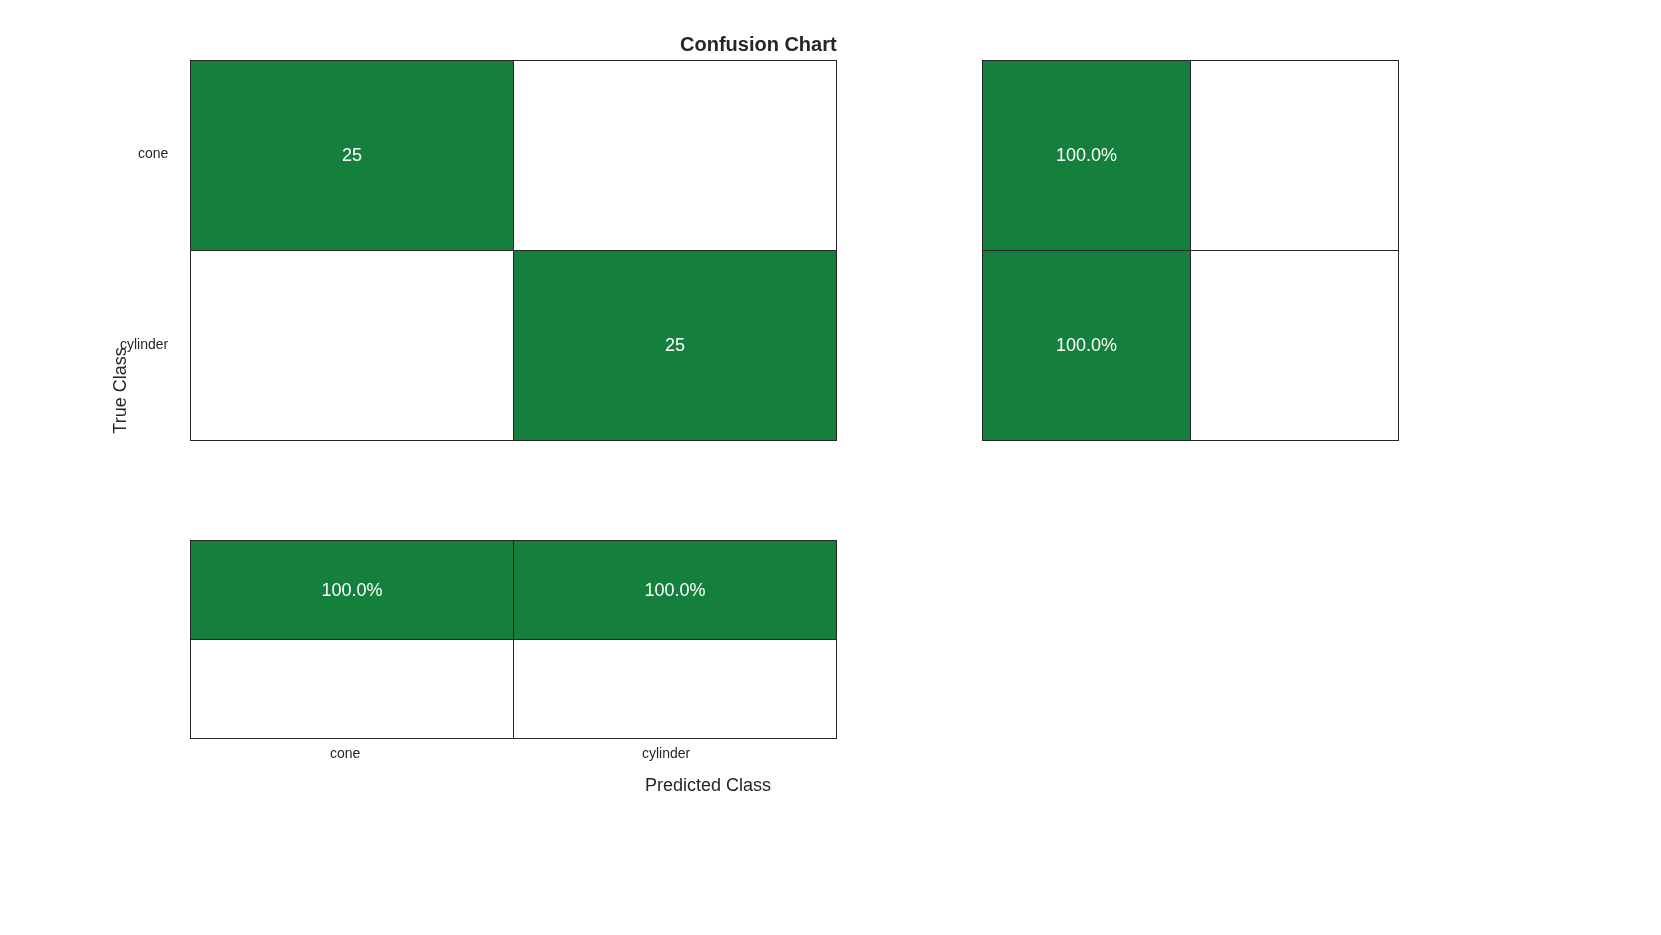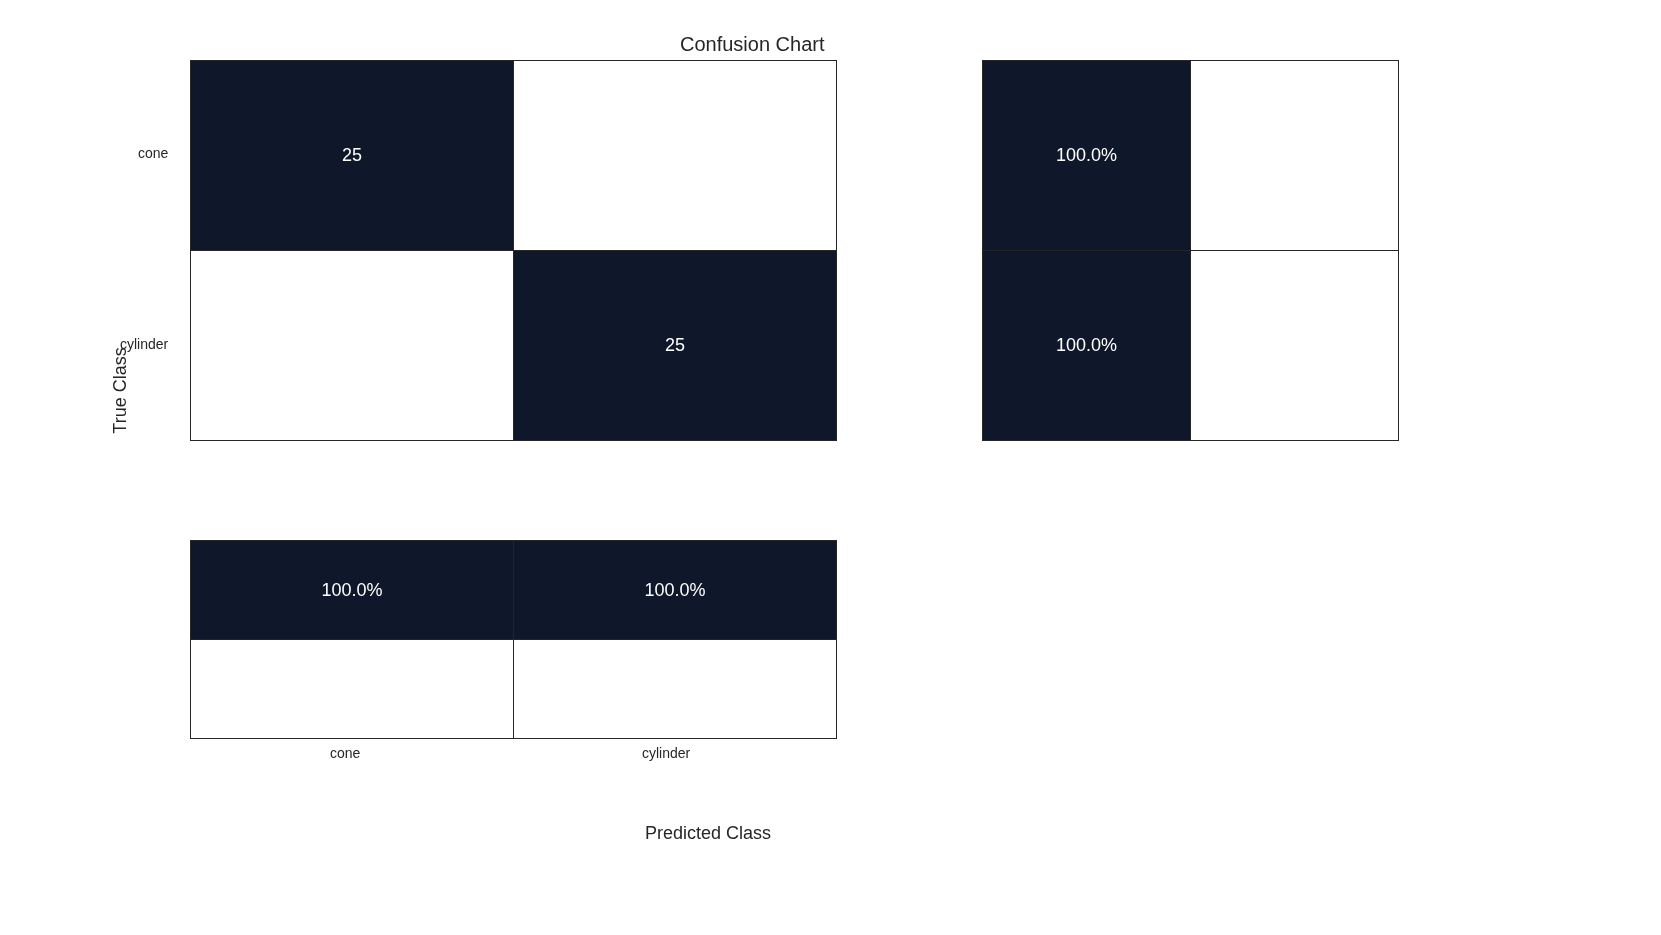--- a/index.html
+++ b/index.html
@@ -6,21 +6,21 @@
       margin: 0;
       padding: 0;
       width: 1661px;
       height: 935px;
       font-family: Arial, Helvetica, sans-serif;
       background: white;
       position: relative;
     }
     .title {
       position: absolute;
-      font-weight: normal;
+      font-weight: bold;
       font-size: 20px;
       color: #262626;
     }
     .axis-label {
       position: absolute;
       font-size: 18px;
       color: #262626;
     }
     .y-axis-label {
       transform: rotate(-90deg);
@@ -34,21 +34,21 @@
     .cell {
       position: absolute;
       display: flex;
       align-items: center;
       justify-content: center;
       font-size: 18px;
       border: 1px solid #262626;
       box-sizing: border-box;
     }
     .cell-blue {
-      background: #0f172a;
+      background: #15803d;
       color: white;
     }
     .cell-white {
       background: white;
       color: #262626;
     }
     .matrix-border {
       position: absolute;
       border: 1px solid #262626;
       box-sizing: border-box;
@@ -99,13 +99,13 @@
 </div>
 <div class="cell cell-white" style="left: 190px; top: 639px; width: 324px; height: 100px;">
 </div>
 <div class="cell cell-white" style="left: 513px; top: 639px; width: 324px; height: 100px;">
 </div>
 <div class="matrix-border" style="left:190px; top:540px; width:647px; height:199px;"></div>
 
 <div class="tick-label" style="left: 330px; top: 745px;">cone</div>
 <div class="tick-label" style="left: 642px; top: 745px;">cylinder</div>
 
-<div class="axis-label" style="left: 645px; top: 775px; margin-top: 48px;">Predicted Class</div>
+<div class="axis-label" style="left: 645px; top: 775px;">Predicted Class</div>
 
 </body></html>

